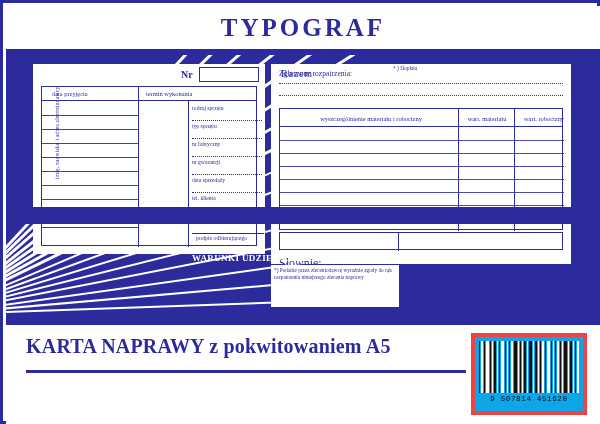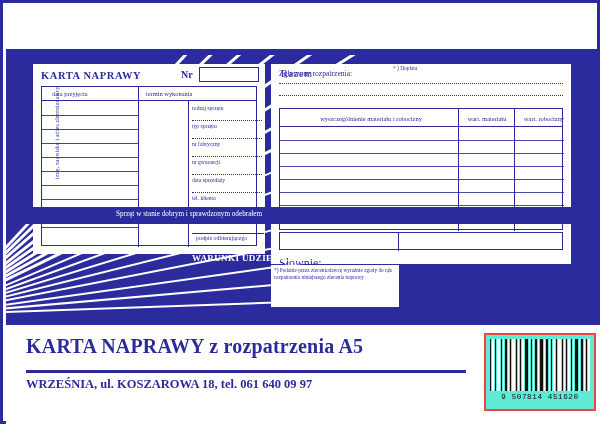--- a/index.html
+++ b/index.html
@@ -75,30 +75,33 @@
   .ind{position:absolute;right:12px;bottom:8px;background:#fff;padding:3px 9px;border:1px solid #2b2b9e;}
   .ind span{font-size:15px;font-weight:bold;color:#2b2b9e;letter-spacing:.5px;}
 
   
   .foot-rule{position:absolute;left:3px;top:317px;width:594px;height:5px;background:#2b2b9e;}
   .foot{position:absolute;left:3px;top:322px;width:594px;height:99px;background:#fff;}
   .f-title{position:absolute;left:20px;top:10px;font-size:20px;font-weight:bold;color:#2b2b9e;letter-spacing:.2px;}
   .f-sub{position:absolute;left:20px;top:52px;font-size:12.5px;font-weight:bold;color:#2b2b9e;}
   .f-rule2{position:absolute;left:20px;top:45px;width:440px;height:2.5px;background:#2b2b9e;}
 
-  .bar{position:absolute;right:4px;top:8px;width:108px;height:74px;background:#5eead4;border:2px solid #ef4444;}
+  .bar{position:absolute;right:13px;top:8px;width:108px;height:74px;background:#0ea5e9;border:4px solid #ef4444;}
   .bar .bars{position:absolute;left:4px;top:4px;width:100px;height:52px;display:flex;gap:1px;align-items:flex-end;}
   .bar .bars i{display:block;background:#111;height:52px;}
   .bar .num{position:absolute;left:0;top:58px;width:108px;text-align:center;font-family:"Liberation Mono",monospace;font-size:7.6px;letter-spacing:.6px;color:#111;}
 </style>
 </head>
 <body>
 
 <div class="page">
 
+  <div class="hdr">
+    <div class="hdr-title">TYPOGRAF</div>
+  </div>
   <div class="hdr-rule"></div>
 
   <div class="body">
 
     <div class="fan" id="fan">
         <i style="width: 300px; transform: rotate(-2deg); bottom: 6px; height: 2px;"></i>
         <i style="width: 318px; transform: rotate(-5deg); bottom: 8.2px; height: 2px;"></i>
         <i style="width: 336px; transform: rotate(-8deg); bottom: 10.4px; height: 2px;"></i>
         <i style="width: 354px; transform: rotate(-11deg); bottom: 12.6px; height: 2px;"></i>
         <i style="width: 372px; transform: rotate(-14deg); bottom: 14.8px; height: 2px;"></i>
@@ -109,21 +112,20 @@
         <i style="width: 462px; transform: rotate(-29deg); bottom: 25.8px; height: 3px;"></i>
         <i style="width: 480px; transform: rotate(-32deg); bottom: 28px; height: 3px;"></i>
         <i style="width: 498px; transform: rotate(-35deg); bottom: 30.2px; height: 3px;"></i>
         <i style="width: 516px; transform: rotate(-38deg); bottom: 32.4px; height: 3px;"></i>
         <i style="width: 534px; transform: rotate(-41deg); bottom: 34.6px; height: 3px;"></i>
         <i style="width: 552px; transform: rotate(-44deg); bottom: 36.8px; height: 3px;"></i>
         <i style="width: 570px; transform: rotate(-47deg); bottom: 39px; height: 3px;"></i>
       </div>
 
     <div class="card">
-      <div class="c-title">KARTA NAPRAWY</div>
       <div class="c-nr">Nr</div>
       <div class="c-nrbox"></div>
 
       <div class="tbl">
         <div class="hrow"></div>
         <div class="vsplit"></div>
         <div class="vsplit2"></div>
         <div class="th a">data przyjęcia</div>
         <div class="th b">termin wykonania</div>
         <div class="rowlines" id="rowlines">
@@ -187,32 +189,30 @@
       <div class="razem-s">* ) Dopłata</div>
 
       <div class="slow">Słownie:</div>
       <div class="slow-line"></div>
     </div>
 
     <div class="note-w"></div>
     <div class="note-t">*) Podanie przez zleceniodawcę wyraźnie zgody do rąk rozpatrzenia niniejszego zlecenia naprawy</div>
 
     <div class="strip"></div>
-    <div class="strip-txt">Sprzęt w stanie dobrym i sprawdzonym odebrałem</div>
     <div class="podp-line"></div>
     <div class="podp">podpis odbierającego</div>
     <div class="gwar">WARUNKI UDZIELAJĄCY TYPOGRAF</div>
 
   </div>
 
   <div class="foot-rule"></div>
   <div class="foot">
-    <div class="f-title">KARTA NAPRAWY z rozpatrzenia   A5</div>
+    <div class="f-title">KARTA NAPRAWY z pokwitowaniem   A5</div>
     <div class="f-rule2"></div>
-    <div class="f-sub">WRZEŚNIA, ul. KOSZAROWA 18, tel. 061 640 09 97</div>
 
     <div class="bar">
       <div class="bars" id="bars">
           <i style="width: 1px;"></i>
           <i style="width: 2px; background: rgb(255, 255, 255);"></i>
           <i style="width: 1px;"></i>
           <i style="width: 3px; background: rgb(255, 255, 255);"></i>
           <i style="width: 1px;"></i>
           <i style="width: 1px; background: rgb(255, 255, 255);"></i>
           <i style="width: 2px;"></i>

